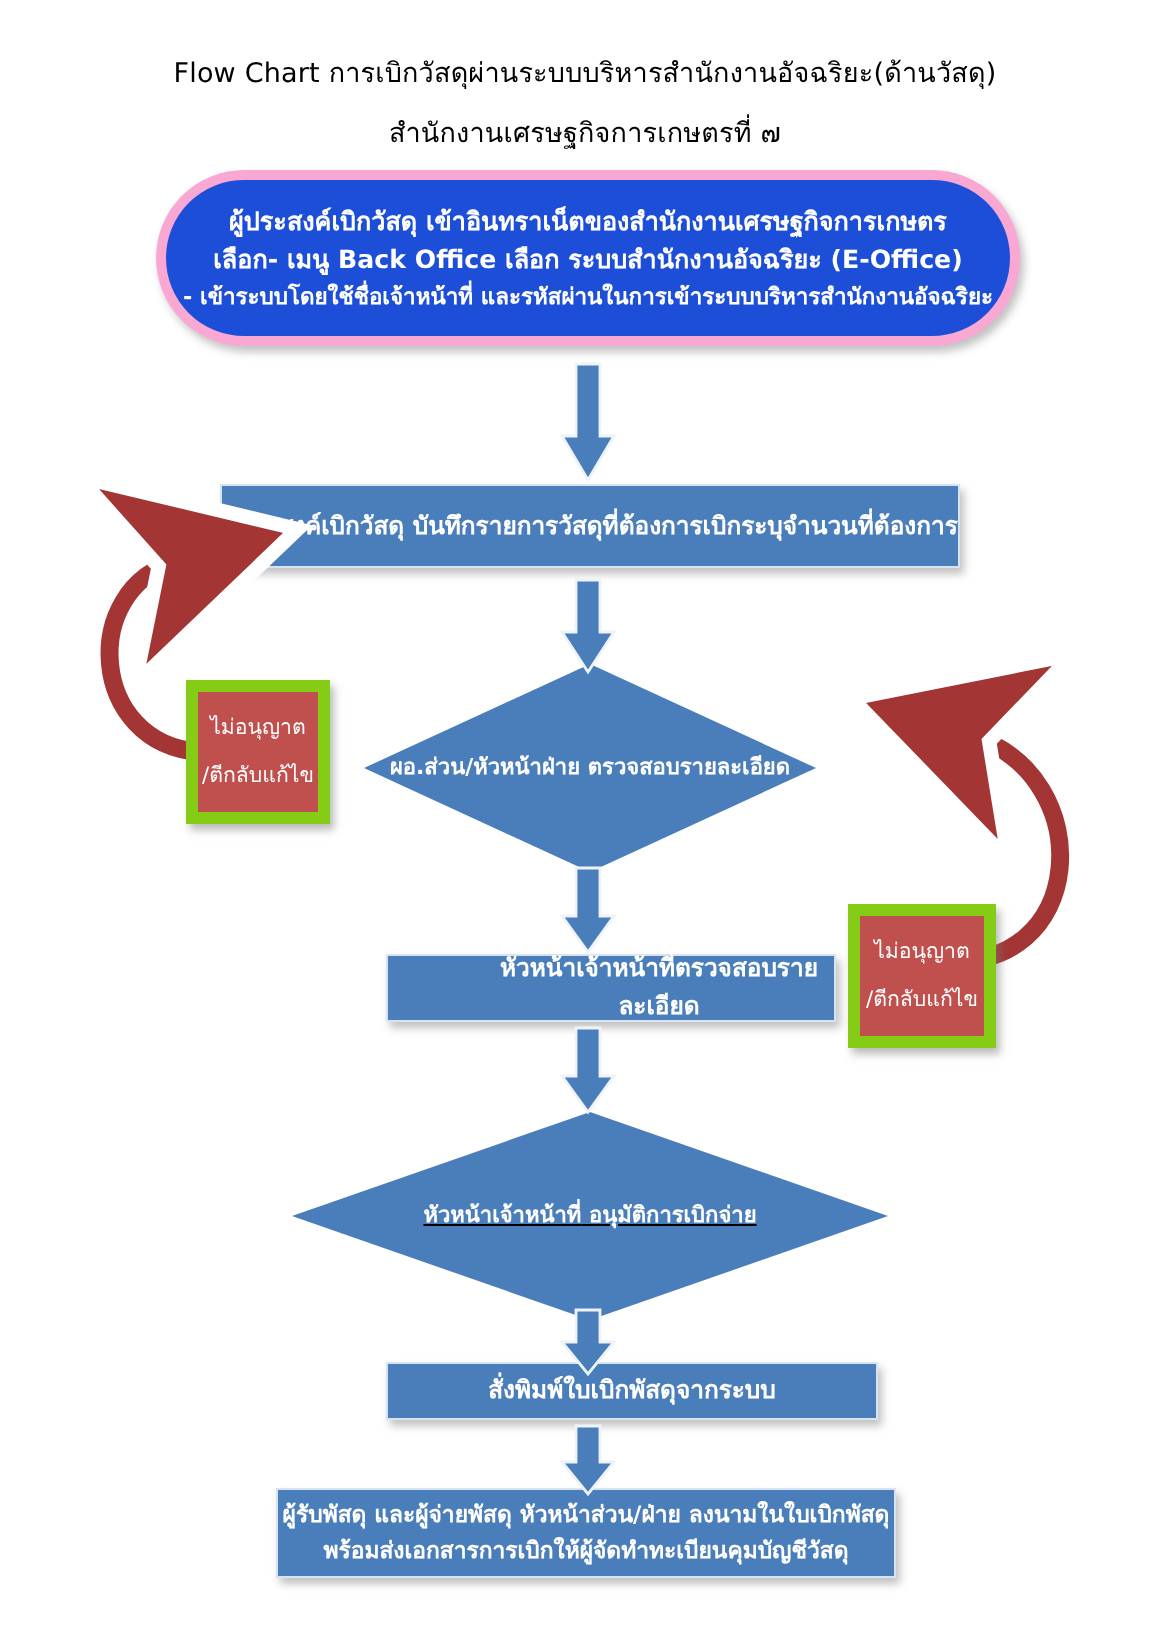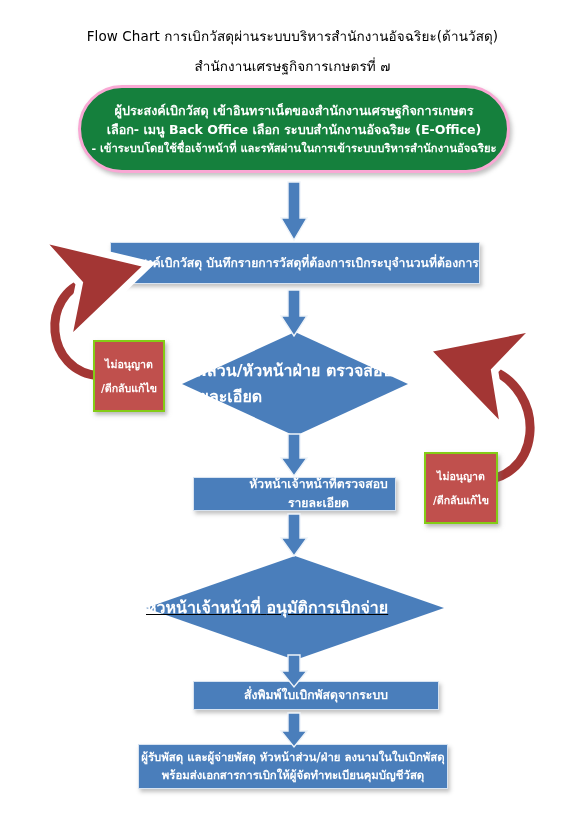--- a/index.html
+++ b/index.html
@@ -41,38 +41,38 @@
     text-align: center;
     display: flex;
     flex-direction: column;
     align-items: center;
     justify-content: center;
     line-height: 1.55;
   }
   .node .ln { display: block; width: 100%; }
 
   .stadium {
-    background: #15803d;
+    background: #1d4ed8;
     border-radius: 60px;
-    border: 3px solid #f9a8d4;
+    border: 5px solid #f9a8d4;
     box-shadow: 2px 3px 4px rgba(120,120,120,0.45);
     font-size: 12.6px;
   }
   .rectbox {
     background: #4A7EBB;
     border: 1px solid #d7e3f1;
     box-shadow: 2px 3px 4px rgba(120,120,120,0.45);
     font-size: 12.2px;
   }
   .redbox {
     background: #C0504D;
-    border: 2px solid #84cc16;
+    border: 6px solid #84cc16;
     box-shadow: 2px 3px 4px rgba(120,120,120,0.5);
     font-size: 10.6px;
-    font-weight: 700;
+    font-weight: 400;
     line-height: 2.3;
     z-index: 6;
   }
 
   
   .diamond {
     position: absolute;
     display: flex;
     align-items: center;
     justify-content: center;
@@ -82,22 +82,22 @@
     inset: 0;
     background: #4A7EBB;
     clip-path: polygon(50% 0%, 100% 50%, 50% 100%, 0% 50%);
     filter: drop-shadow(2px 3px 3px rgba(130,130,130,0.5));
   }
   .diamond .dtext {
     position: relative;
     z-index: 2;
     color: #ffffff;
     font-weight: 700;
-    font-size: 16px;
-    text-align: left;
+    font-size: 11px;
+    text-align: center;
     line-height: 1.6;
     width: 100%;
   }
 
   
   .darrow {
     position: absolute;
     z-index: 3;
   }
   .darrow svg { display: block; overflow: visible; }
@@ -159,21 +159,21 @@
       <span class="ln">ตรวจสอบรายละเอียด</span>
     </div>
   </div>
 
   <div class="darrow" style="left:281px; top:434px;">
     <svg width="26" height="44" viewBox="0 0 26 44">
       <path d="M7 0 L19 0 L19 24 L26 24 L13 42 L0 24 L7 24 Z" fill="#4A7EBB" stroke="#eef3f9" stroke-width="1.4"></path>
     </svg>
   </div>
 
-  <div class="node rectbox" style="left:193px; top:477px; width:203px; height:34px;padding-left:48px;">
+  <div class="node rectbox" style="left:193px; top:477px; width:225px; height:34px;padding-left:48px;">
     <span class="ln">หัวหน้าเจ้าหน้าที่ตรวจสอบรายละเอียด</span>
   </div>
 
   <div class="node redbox" style="left:424px; top:452px; width:74px; height:72px;">
     <span class="ln">ไม่อนุญาต</span>
     <span class="ln">/ตีกลับแก้ไข</span>
   </div>
 
   <div class="curve" style="left:458px; top:348px;">
     <svg width="124" height="158" viewBox="0 0 124 158">

